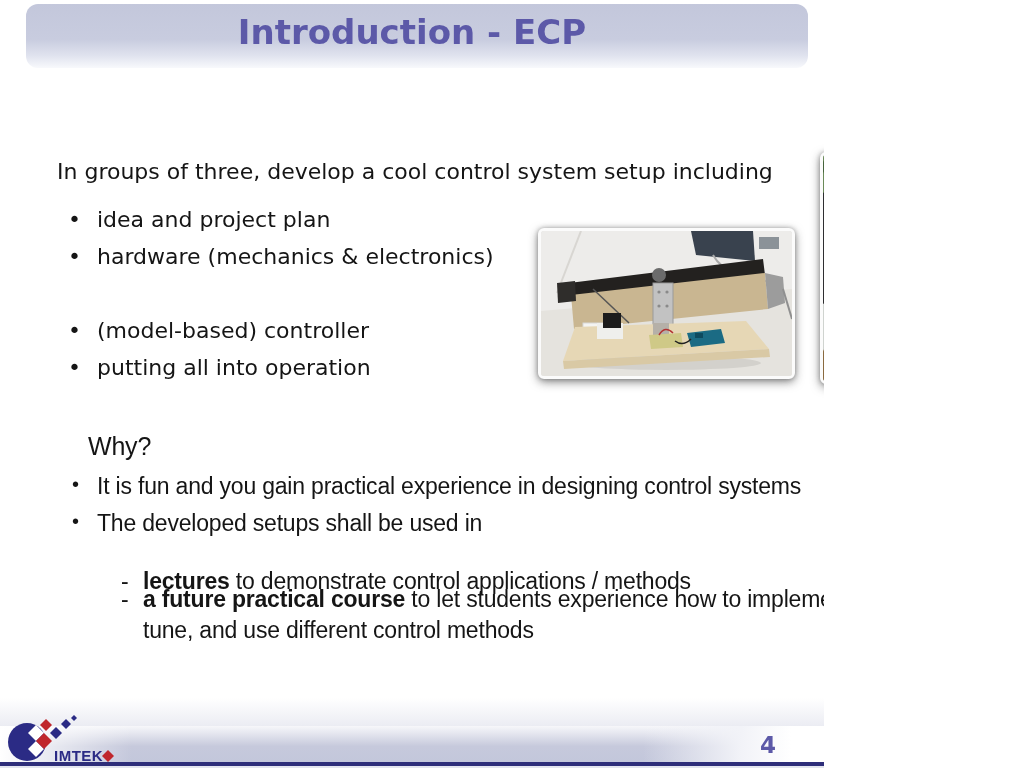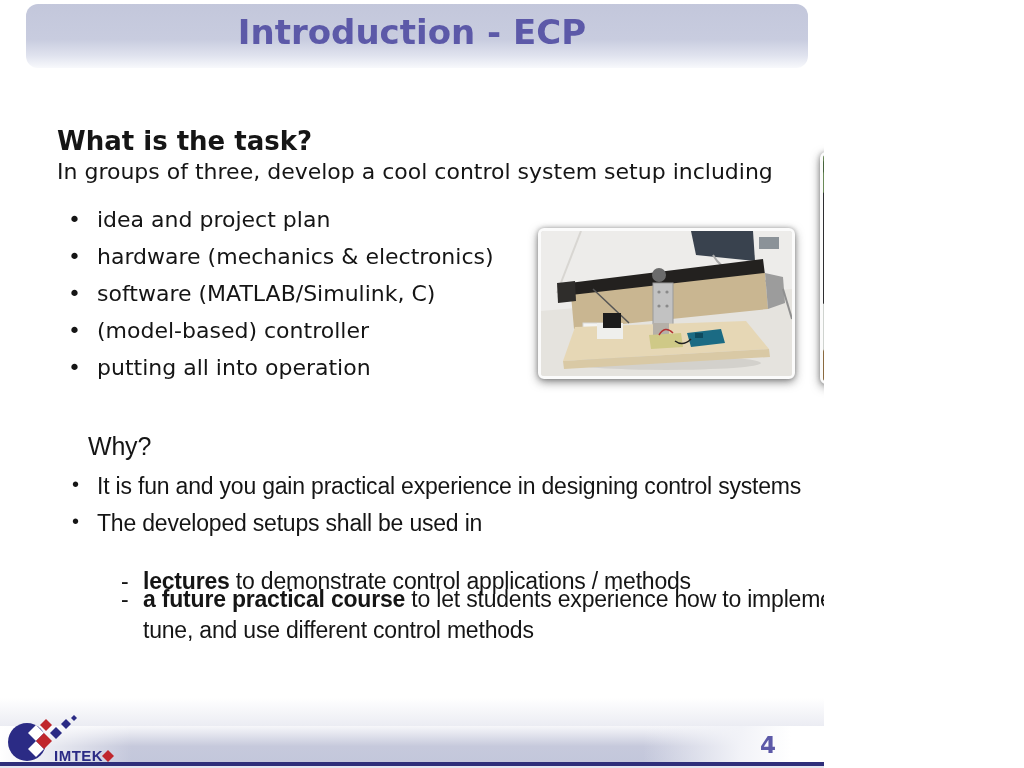--- a/index.html
+++ b/index.html
@@ -62,25 +62,23 @@
   .red-dash{position:absolute;background:#c0272d;width:13px;height:4px;}
 </style>
 </head>
 <body>
 
 <div id="slide">
 
   <div class="header-band"></div>
   <div class="slide-title">Introduction - ECP</div>
 
-  <div class="line h1" style="left:57px;top:126px;">What is the task?</div>
   <div class="line t1" style="left:57px;top:159px;">In groups of three, develop a cool control system setup including</div>
   <div class="line bullet" style="left:97px;top:199px;">idea and project plan</div>
   <div class="line bullet" style="left:97px;top:236px;">hardware (mechanics &amp; electronics)</div>
-  <div class="line bullet" style="left:97px;top:273px;">software (MATLAB/Simulink, C)</div>
   <div class="line bullet" style="left:97px;top:310px;">(model-based) controller</div>
   <div class="line bullet" style="left:97px;top:347px;">putting all into operation</div>
 
   <div class="line h2 why" style="left:64px;top:432px;">Why?</div>
   <div class="line t2 why wbullet" style="left:97px;top:473px;">It is fun and you gain practical experience in designing control systems</div>
   <div class="line t2 why wbullet" style="left:97px;top:510px;">The developed setups shall be used in</div>
 
   <div class="sub" style="left:121px;top:546px;width:860px;margin-top:20px;">
     <span class="bold">lectures</span><span> to demonstrate control applications / methods</span>
   </div>

